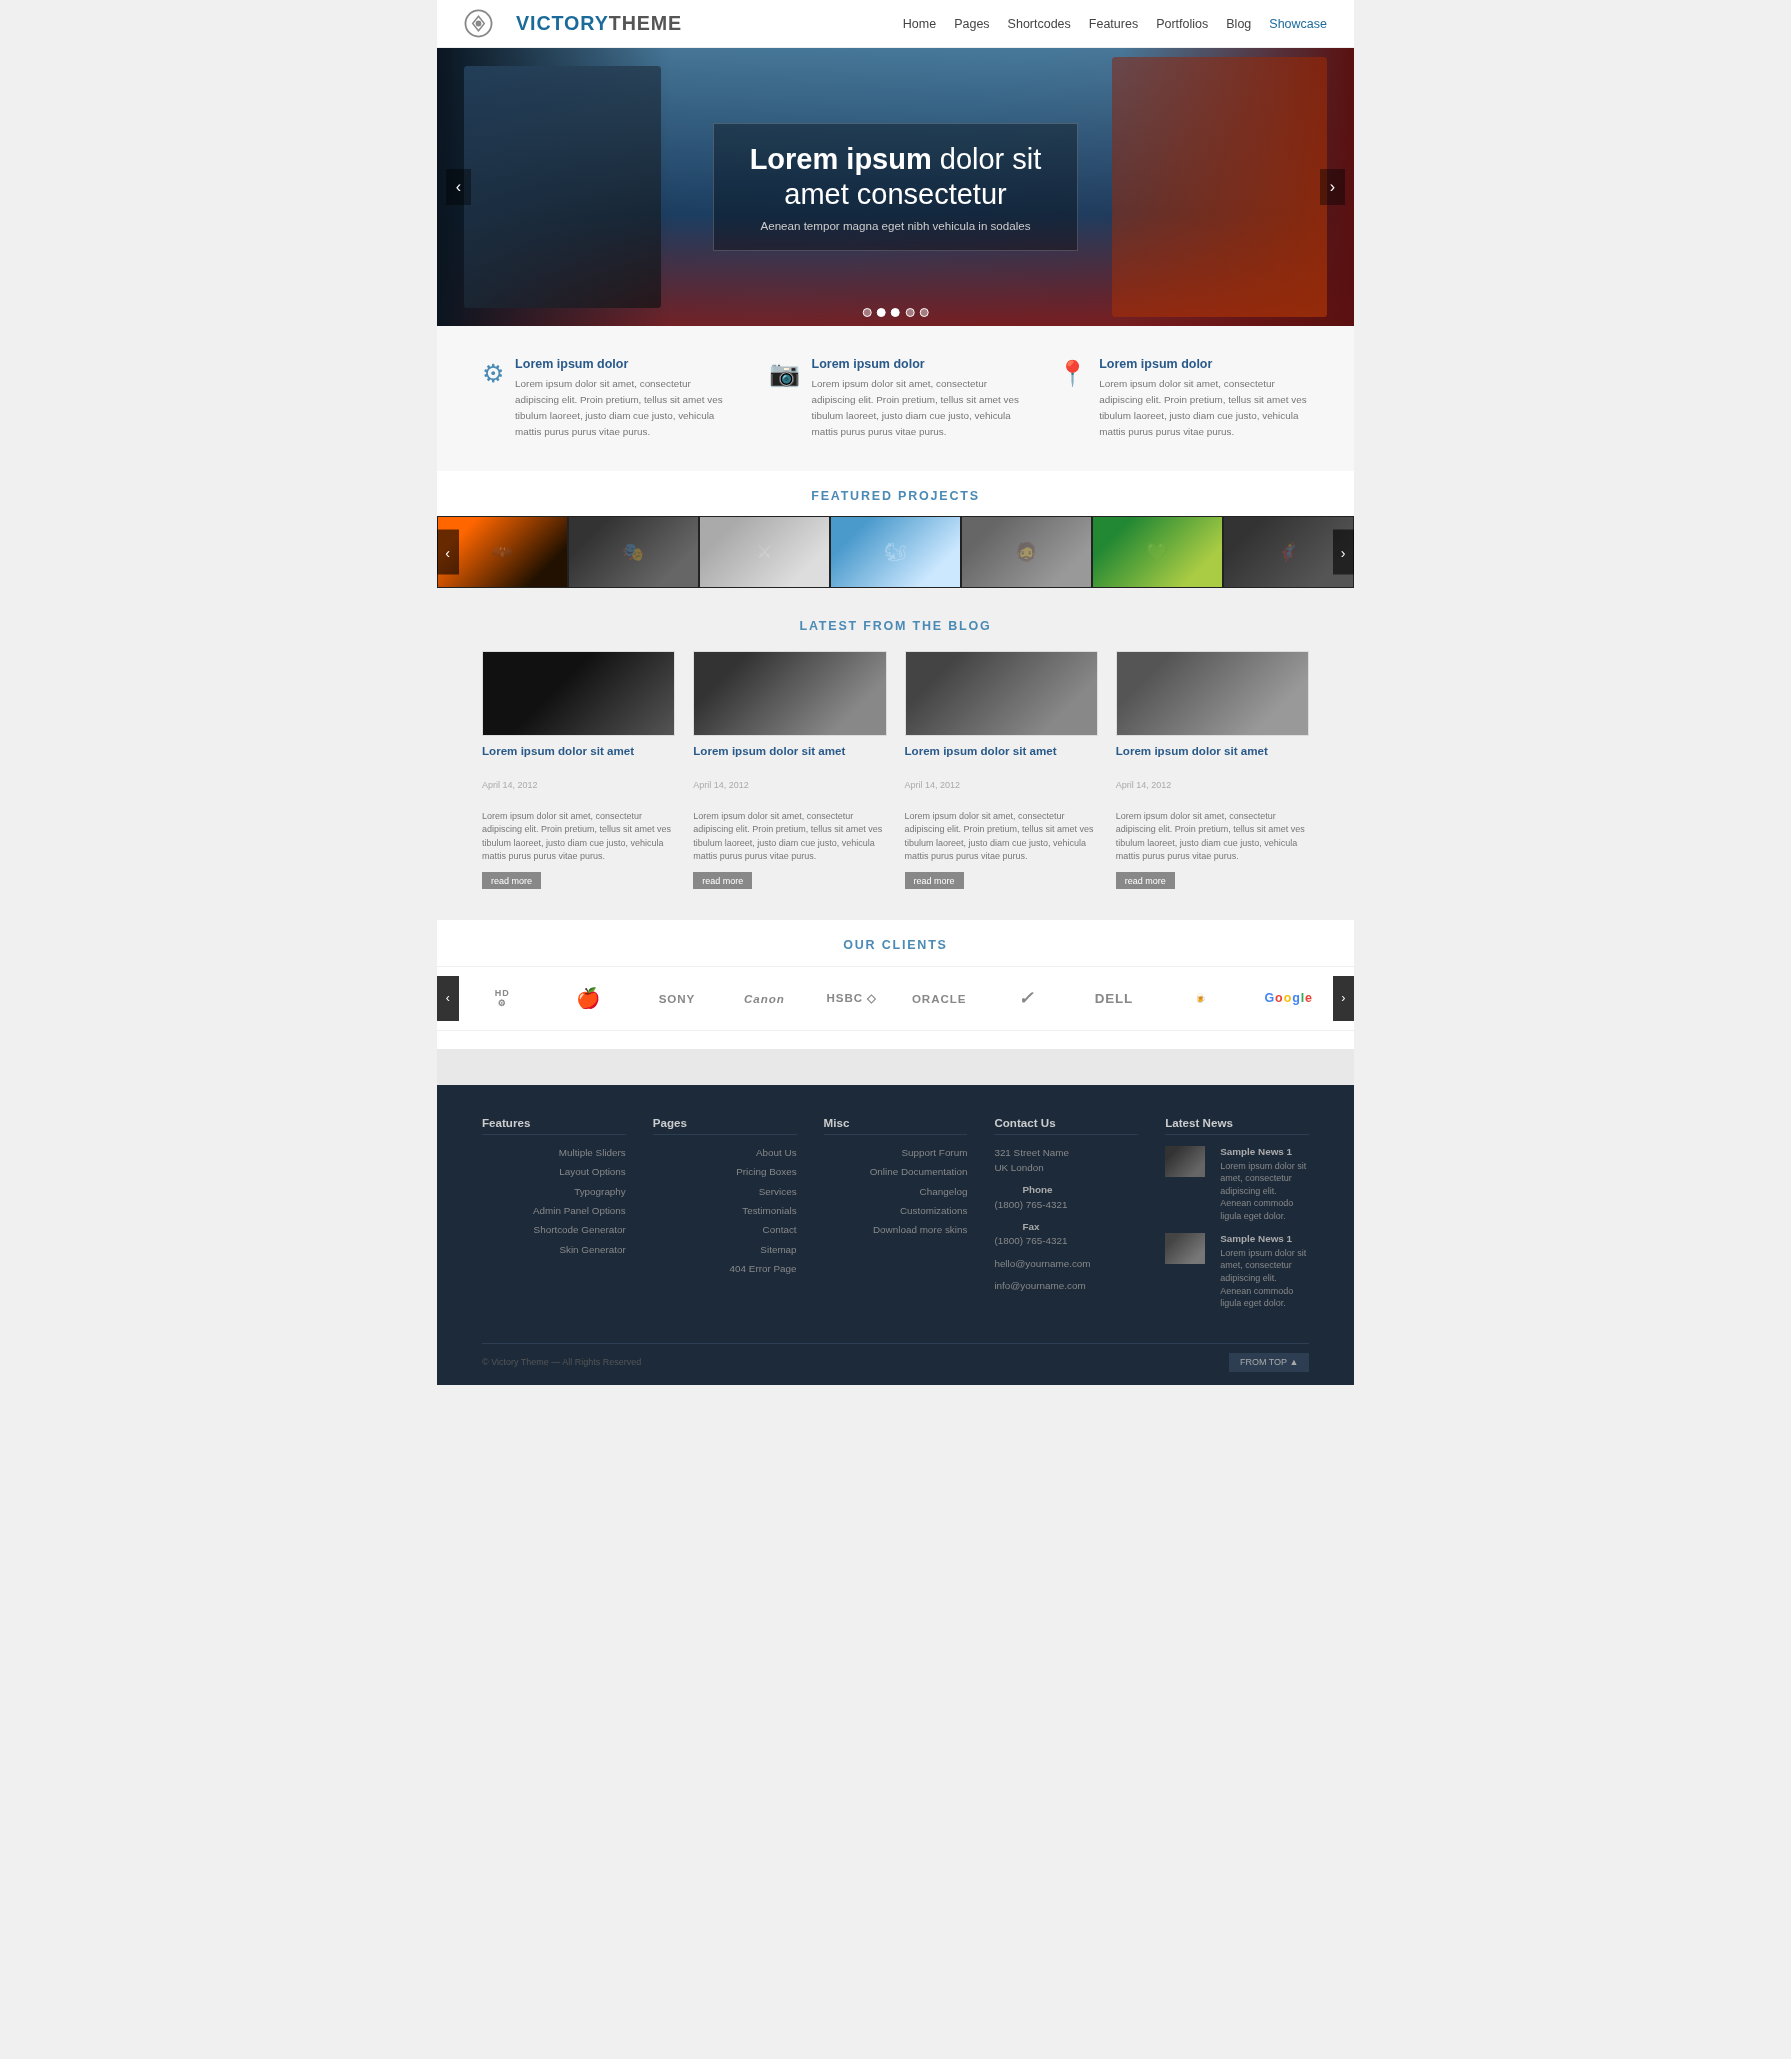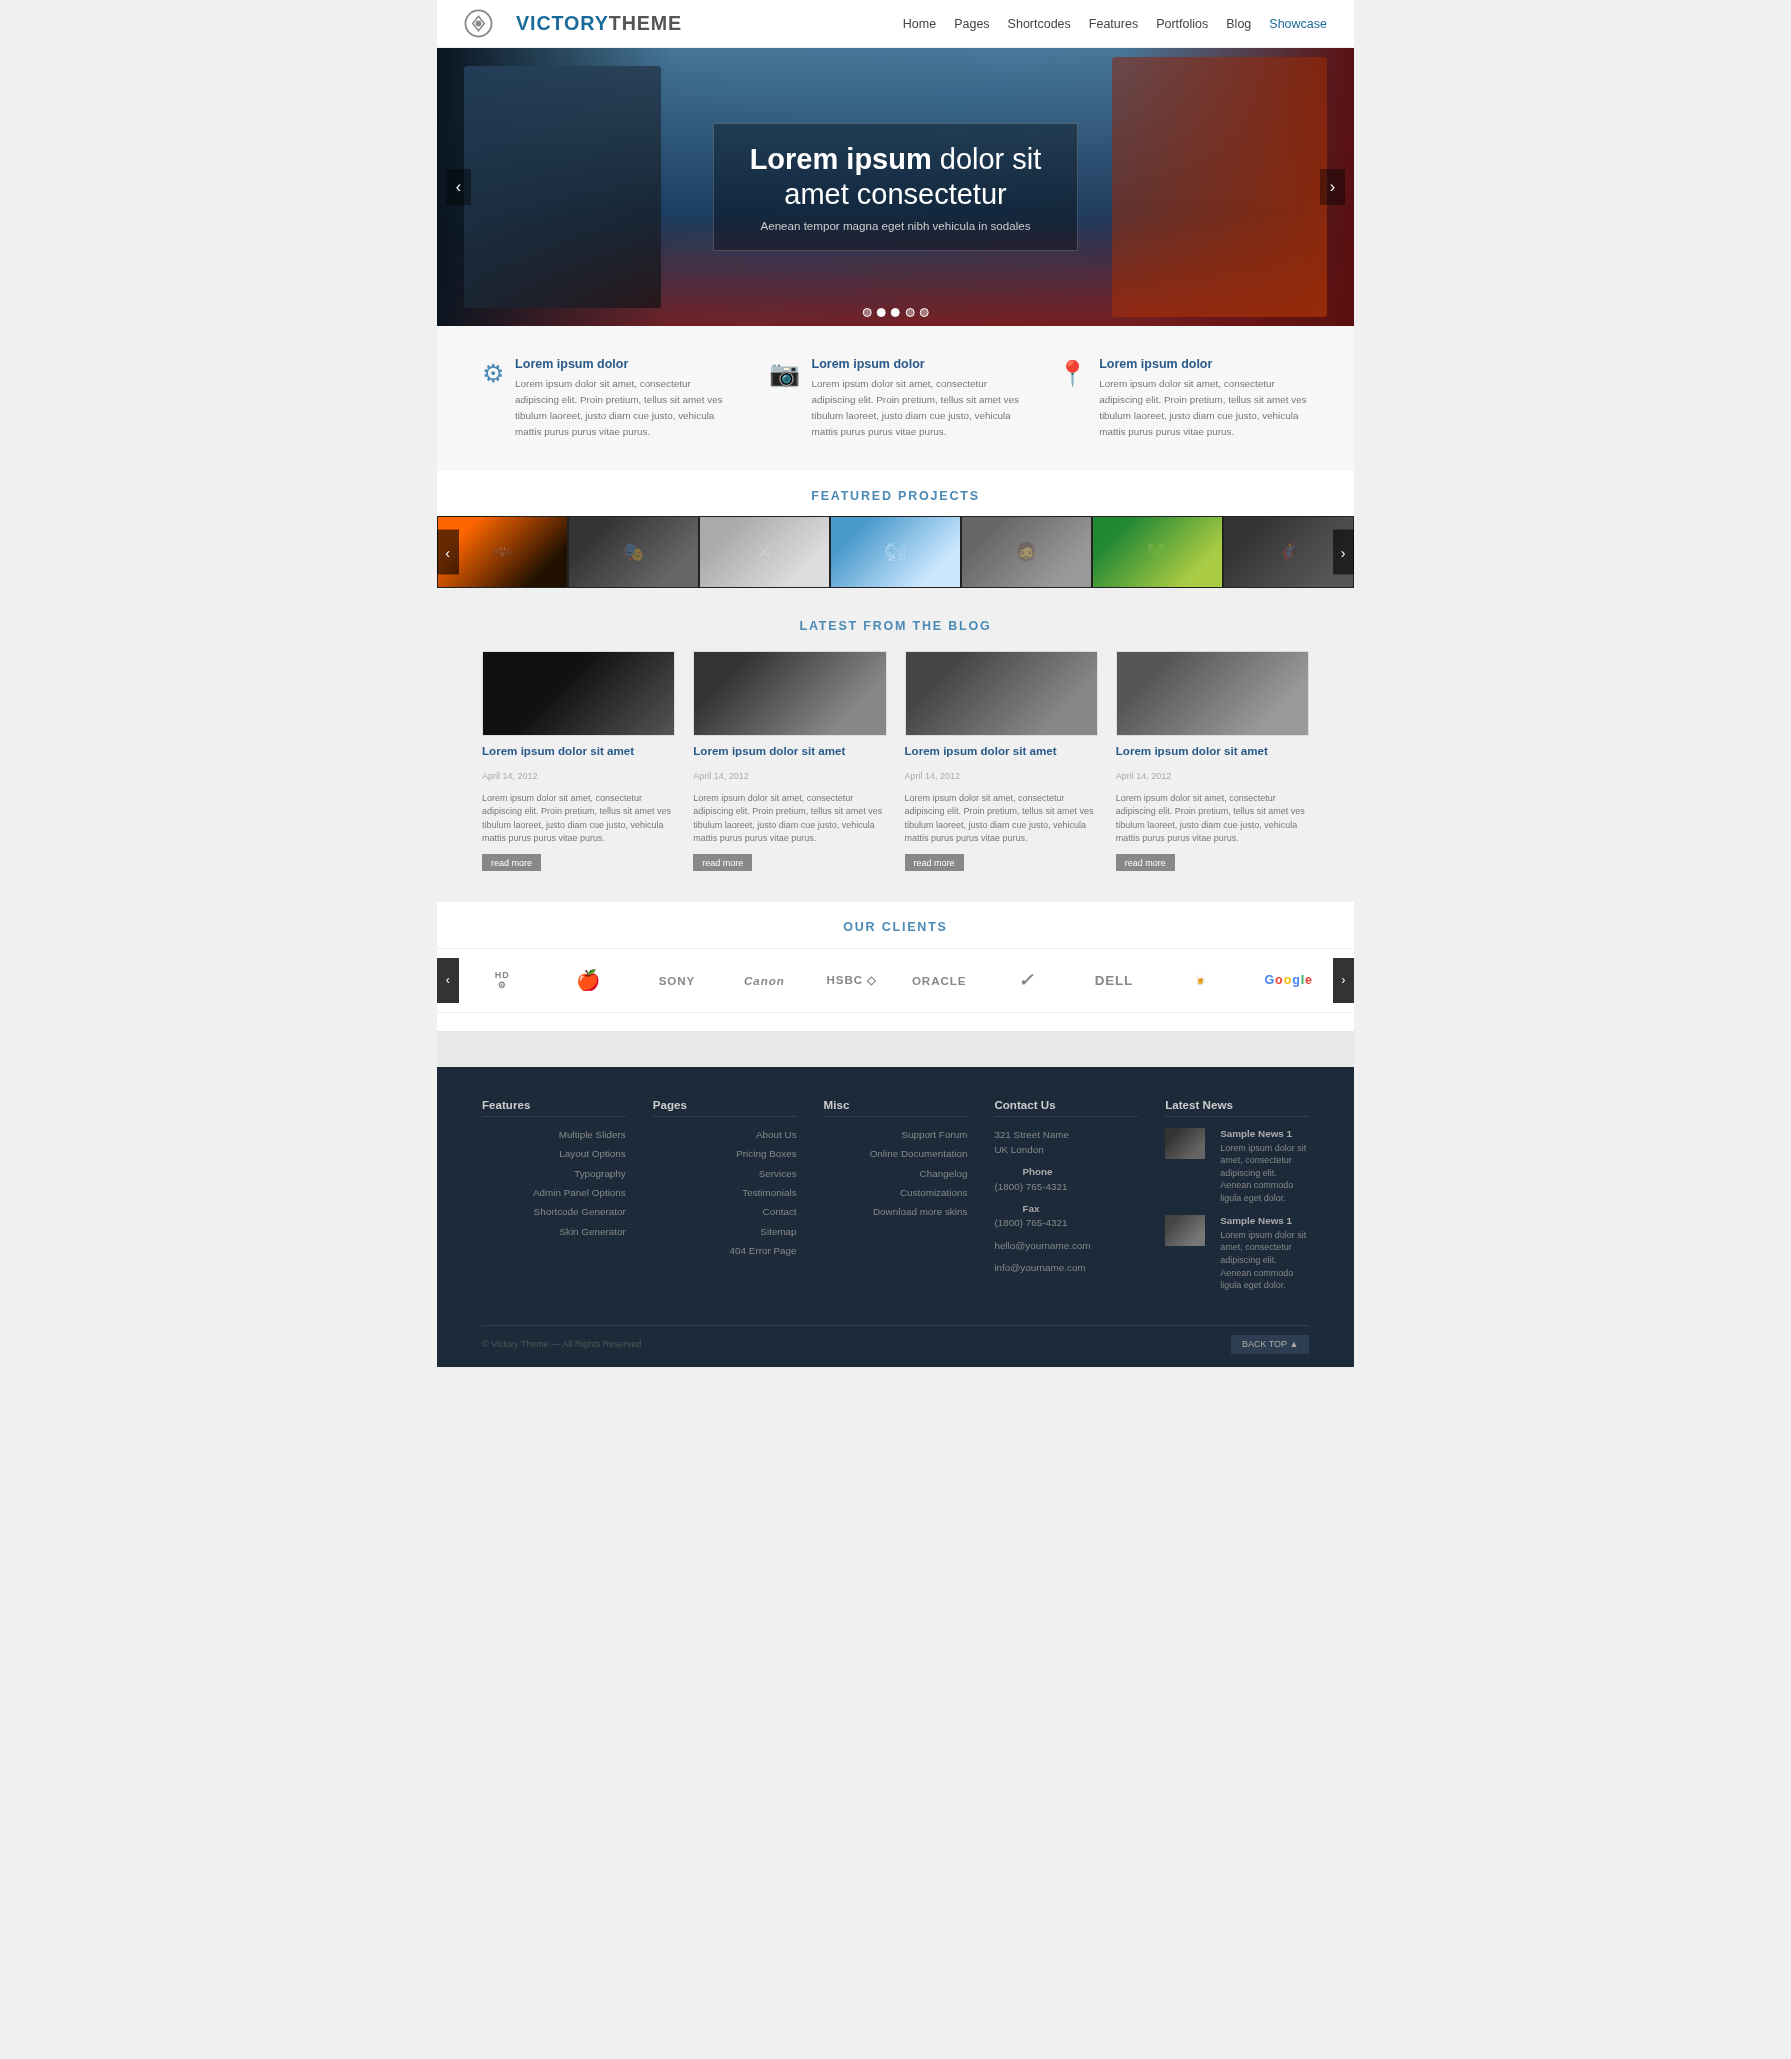--- a/index.html
+++ b/index.html
@@ -201,21 +201,21 @@
     .bi2 { background: linear-gradient(135deg, #333 20%, #888 80%); }
     .bi3 { background: linear-gradient(135deg, #444 20%, #888 80%); }
     .bi4 { background: linear-gradient(135deg, #555 20%, #999 80%); }
     .blog-card-title {
       font-size: 11.6px;
       font-weight: bold;
       color: #2a5a8a;
       margin-top: 7.2px;
       line-height: 1.4;
     }
-    .blog-date { font-size: 9px; color: #aaa; margin: 11px 0; }
+    .blog-date { font-size: 9px; color: #aaa; margin: 20px 0; }
     .blog-excerpt { font-size: 9px; color: #777; line-height: 1.5; margin-bottom: 7.2px; }
     .read-more-btn {
       background: #888;
       color: #fff;
       border: none;
       padding: 3.6px 9px;
       font-size: 9px;
       cursor: pointer;
     }
 
@@ -567,16 +567,16 @@
         <div>
           <div class="footer-news-title">Sample News 1</div>
           <div class="footer-news-text">Lorem ipsum dolor sit amet, consectetur adipiscing elit. Aenean commodo ligula eget dolor.</div>
         </div>
       </div>
     </div>
 
   </div>
   <div class="footer-bottom">
     <div class="footer-copy">© Victory Theme — All Rights Reserved</div>
-    <button class="back-top-btn">BACK TOP ▲</button>
+    <button class="back-top-btn">FROM TOP ▲</button>
   </div>
 </footer>
 
 
 </body></html>

